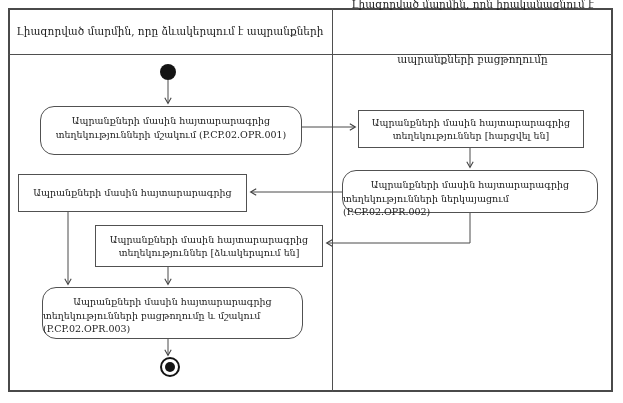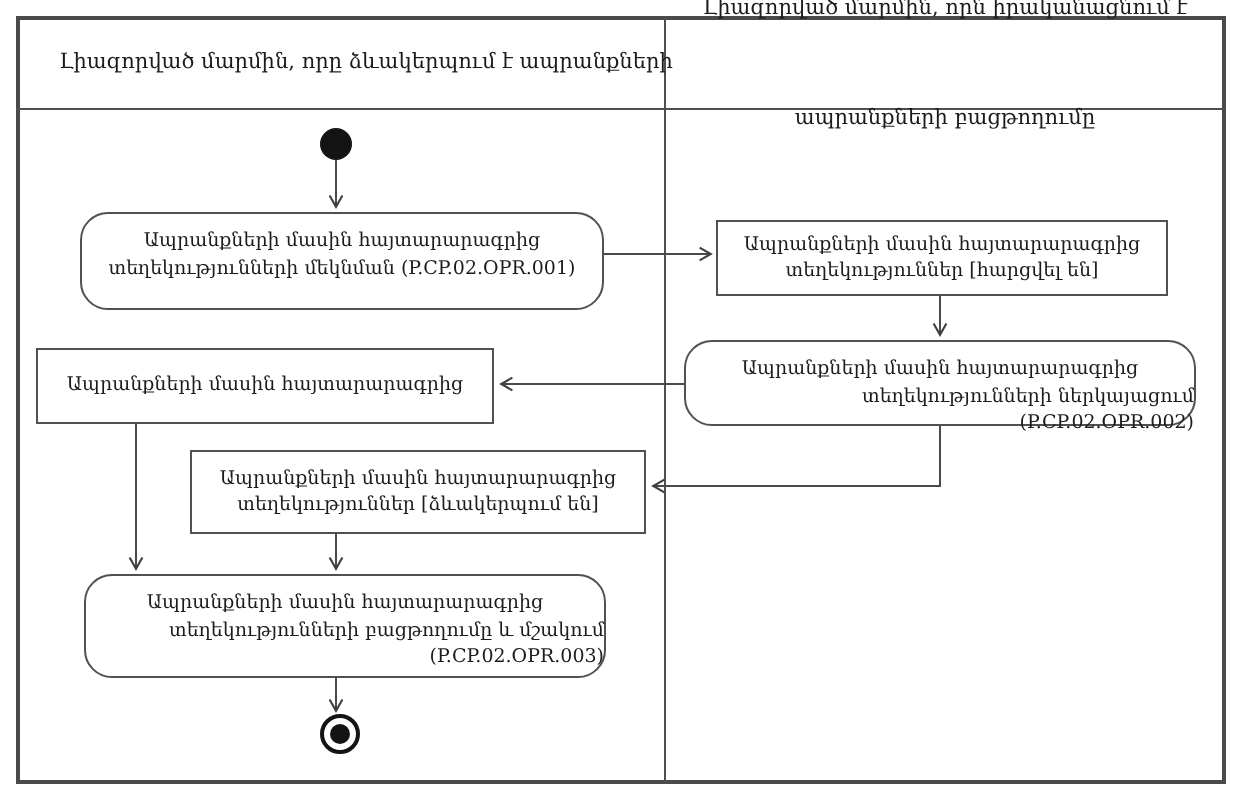--- a/index.html
+++ b/index.html
@@ -40,31 +40,31 @@
     height: 45px;
     display: flex;
     flex-direction: column;
     justify-content: center;
     align-items: center;
     text-align: center;
     font-size: 10.5px;
     line-height: 15px;
     color: #1b1b1b;
   }
-  .lane-header.left  { left: 10px;  width: 320px; margin-left: 13px; }
+  .lane-header.left  { left: 10px;  width: 320px; }
   .lane-header.right { left: 334px; width: 277px; gap: 40px; }
 
   .node {
     position: absolute;
     background: #ffffff;
     border: 1px solid #515151;
     display: flex;
     flex-direction: column;
     align-items: center;
-    text-align: right;
+    text-align: left;
     font-size: 9.5px;
     line-height: 13.5px;
     color: #1c1c1c;
     box-sizing: border-box;
   }
   .node.rounded { border-radius: 14px; justify-content: flex-start; padding-top: 7px; }
   .node.rect    { justify-content: center; }
 
   .act1 { left: 40px;  top: 106px; width: 262px; height: 49px; }
   .obj1 { left: 358px; top: 110px; width: 226px; height: 38px; }
@@ -135,21 +135,21 @@
       <line x1="68" y1="212" x2="68" y2="284" marker-end="url(#arr)"></line>
       <line x1="168" y1="267" x2="168" y2="284" marker-end="url(#arr)"></line>
       <line x1="168" y1="339" x2="168" y2="355" marker-end="url(#arr)"></line>
     </g>
   </svg>
 
   <div class="start-node"></div>
 
   <div class="node rounded act1">
     <div>Ապրանքների մասին հայտարարագրից</div>
-    <div>տեղեկությունների մեկնման (P.CP.02.OPR.001)</div>
+    <div>տեղեկությունների մշակում (P.CP.02.OPR.001)</div>
   </div>
 
   <div class="node rect obj1">
     <div>Ապրանքների մասին հայտարարագրից</div>
     <div>տեղեկություններ [հարցվել են]</div>
   </div>
 
   <div class="node rounded act2">
     <div>Ապրանքների մասին հայտարարագրից</div>
     <div>տեղեկությունների ներկայացում (P.CP.02.OPR.002)</div>

